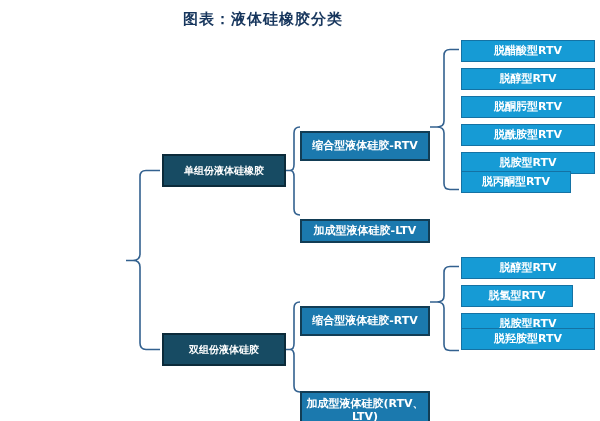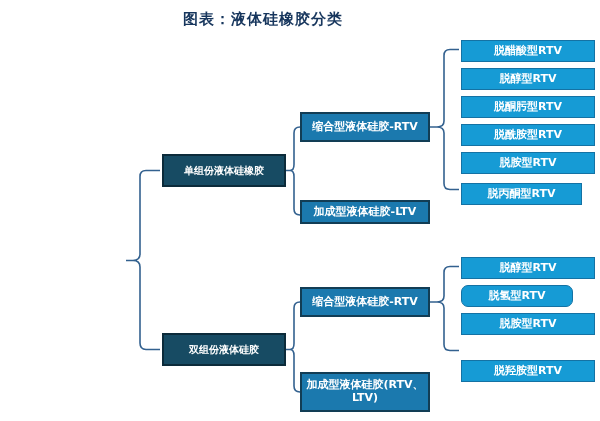--- a/index.html
+++ b/index.html
@@ -36,20 +36,21 @@
   }
   .dark {
     background: var(--c-dark, #174b63);
     border: 2px solid var(--c-darkBorder, #0c2b3a);
     font-size: 10px;
   }
   .mid {
     background: var(--c-mid, #1b79ae);
     border: 2px solid var(--c-midBorder, #123d55);
     font-size: 11px;
+    margin-top: 19px;
   }
   .light {
     background: var(--c-light, #169bd5);
     border: 1.5px solid var(--c-lightBorder, #1472a4);
     font-size: 11px;
   }
   #connectors {
     position: absolute;
     top: 0; left: 0;
     width: 600px; height: 421px;
@@ -83,20 +84,20 @@
   <div class="box mid" style="left:300px; top:112px; width:130px; height:30px;">缩合型液体硅胶-RTV</div>
   <div class="box mid" style="left:300px; top:200px; width:130px; height:16px;">加成型液体硅胶-LTV</div>
   <div class="box mid" style="left:300px; top:287px; width:130px; height:30px;">缩合型液体硅胶-RTV</div>
   <div class="box mid" style="left:300px; top:372px; width:130px; height:40px;">加成型液体硅胶(RTV、LTV)</div>
 
   <div class="box light" style="left:461px; top:40px; width:134px; height:19px;">脱醋酸型RTV</div>
   <div class="box light" style="left:461px; top:68px; width:134px; height:19px;">脱醇型RTV</div>
   <div class="box light" style="left:461px; top:96px; width:134px; height:19px;">脱酮肟型RTV</div>
   <div class="box light" style="left:461px; top:124px; width:134px; height:19px;">脱酰胺型RTV</div>
   <div class="box light" style="left:461px; top:152px; width:134px; height:19px;">脱胺型RTV</div>
-  <div class="box light" style="left:461px; top:183px; width:121px; height:19px;">脱丙酮型RTV</div>
+  <div class="box light" style="left:461px; top:171px; width:110px; height:19px;">脱丙酮型RTV</div>
 
   <div class="box light" style="left:461px; top:257px; width:134px; height:19px;">脱醇型RTV</div>
-  <div class="box light" style="left:461px; top:285px; width:112px; height:19px;border-radius:7px;">脱氢型RTV</div>
+  <div class="box light" style="left:461px; top:285px; width:112px; height:19px;">脱氢型RTV</div>
   <div class="box light" style="left:461px; top:313px; width:134px; height:19px;">脱胺型RTV</div>
-  <div class="box light" style="left:461px; top:360px; width:134px; height:19px;">脱羟胺型RTV</div>
+  <div class="box light" style="left:461px; top:328px; width:134px; height:19px;">脱羟胺型RTV</div>
 
 </div>
 
 </body></html>

